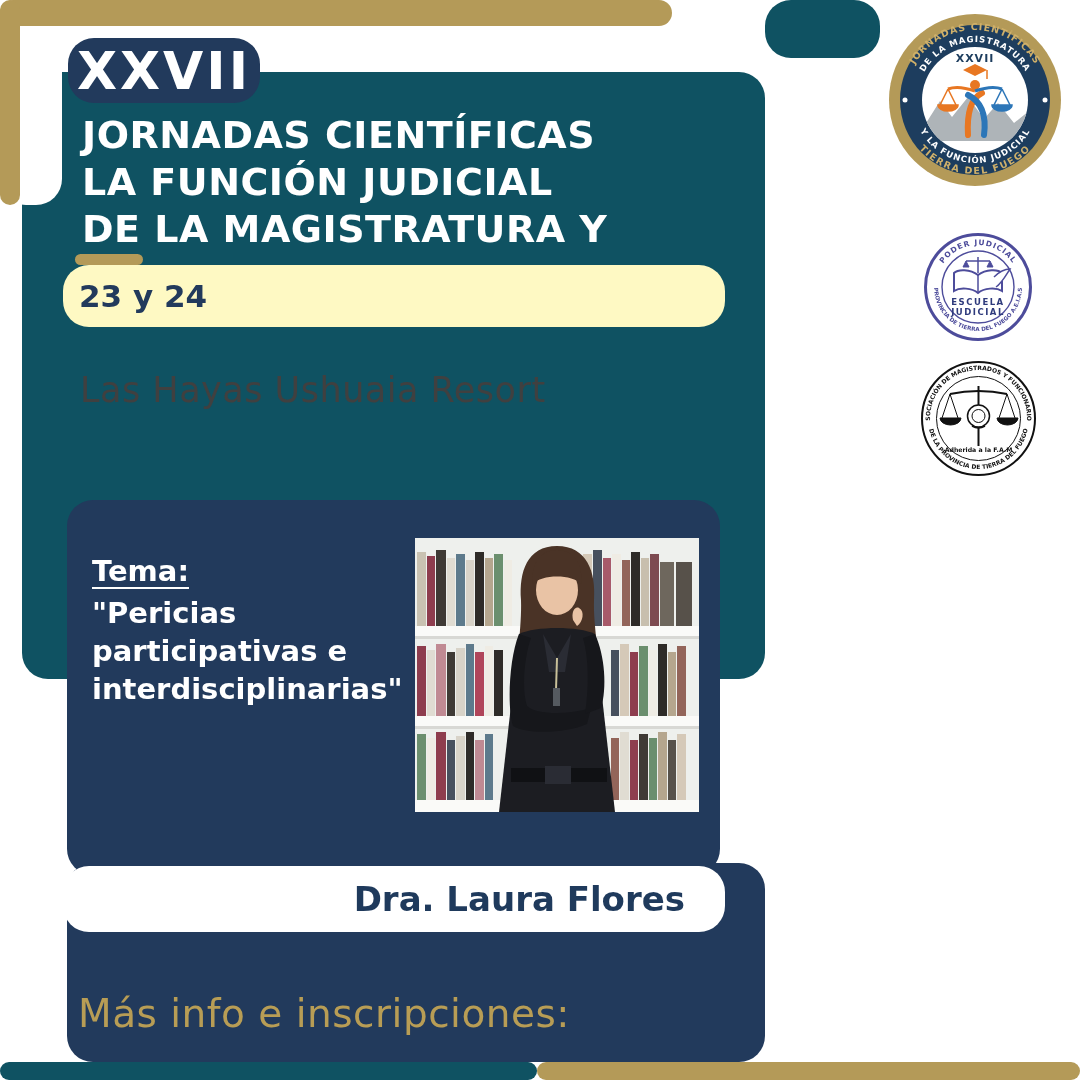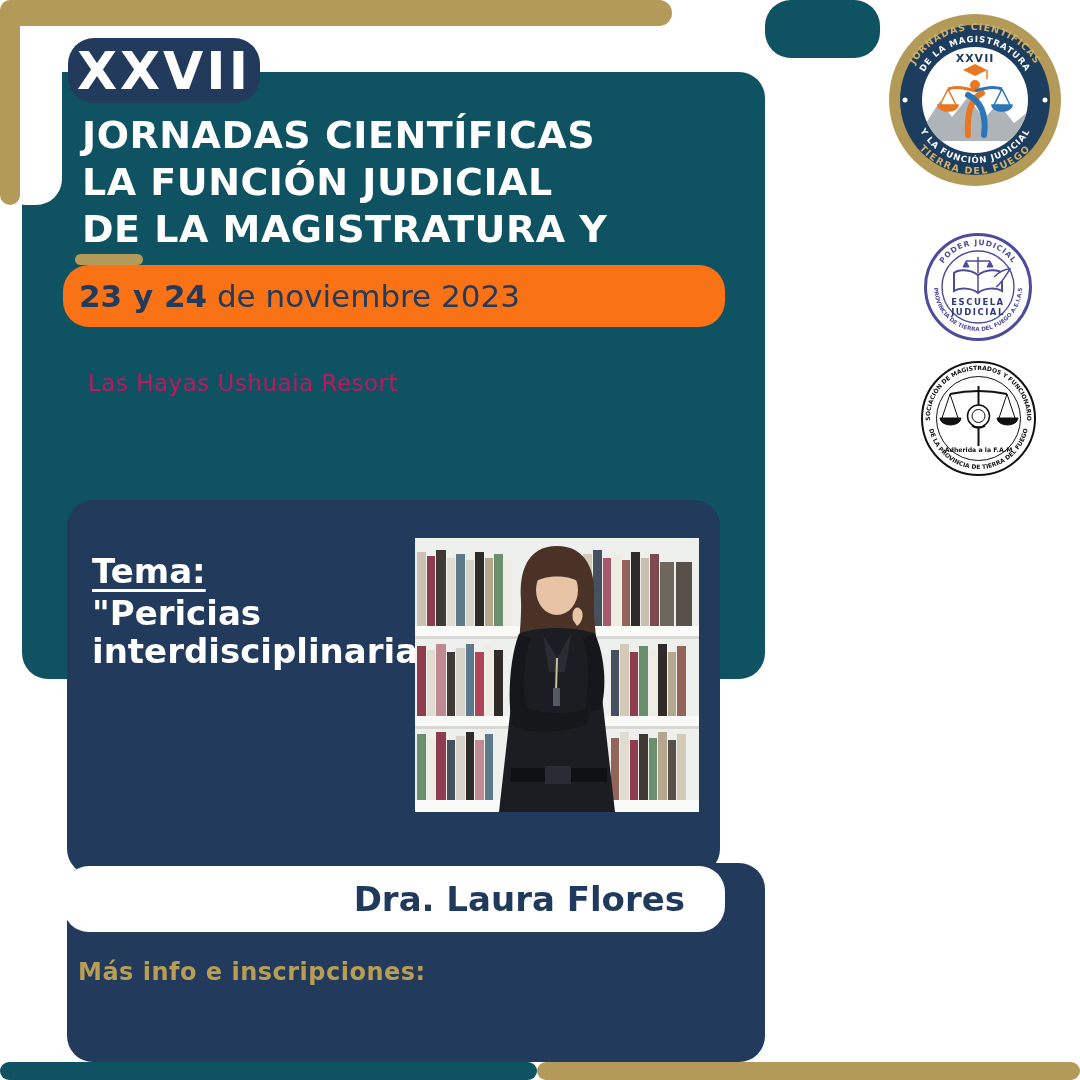--- a/index.html
+++ b/index.html
@@ -24,45 +24,45 @@
     left:68px;top:38px;width:192px;height:65px;background:#223a5c;z-index:7;
     display:flex;align-items:center;justify-content:center;
     color:#fff;font-size:52px;font-weight:bold;letter-spacing:3px;
   }
   .title-block{left:82px;top:112px;z-index:7;color:#fff;
     font-size:38px;font-weight:bold;line-height:47px;letter-spacing:0.5px;}
 
   
   .date-accent{left:75px;top:254px;width:68px;height:11px;background:#b49a58;z-index:8;}
   .date-bar{
-    left:63px;top:265px;width:662px;height:62px;background:#f97316;z-index:7;
+    left:63px;top:265px;width:662px;height:62px;background:#fef9c3;z-index:7;
     display:flex;align-items:center;padding-left:16px;box-sizing:border-box;
     color:#223a5c;font-size:31px;
   }
   .date-bold{font-weight:bold;}
   .date-rest{font-weight:normal;white-space:pre;}
-  .venue{left:88px;top:370px;z-index:7;color:#be185d;font-size:23px;font-weight:normal;letter-spacing:0.5px;}
+  .venue{left:80px;top:370px;z-index:7;color:#404040;font-size:35px;font-weight:normal;letter-spacing:0.5px;}
 
   
   .tema-box{left:67px;top:500px;width:653px;height:375px;background:#223a5c;z-index:2;}
-  .tema-text{left:92px;top:552px;z-index:4;color:#fff;font-size:34px;line-height:38px;font-weight:600;}
+  .tema-text{left:92px;top:552px;z-index:4;color:#fff;font-size:29px;line-height:38px;font-weight:600;}
   .tema-label{font-weight:bold;text-decoration:underline;text-underline-offset:6px;display:block;margin-bottom:4px;}
 
   .photo-frame{left:415px;top:538px;width:284px;height:274px;z-index:4;}
 
   
   .bottom-navy{left:67px;top:863px;width:698px;height:199px;background:#223a5c;z-index:2;}
   .name-bar{
     left:63px;top:866px;width:662px;height:66px;background:#ffffff;z-index:5;
     display:flex;align-items:center;justify-content:flex-end;
     padding-right:40px;box-sizing:border-box;
     color:#1f3a5c;font-size:34px;font-weight:bold;
   }
   .footer-text{left:78px;top:958px;z-index:5;}
-  .footer-info{color:#b89d55;font-size:24px;font-weight:700;letter-spacing:0.5px;}
+  .footer-info{color:#b89d55;font-size:39px;font-weight:400;letter-spacing:0.5px;margin-top:33px;}
   .footer-site{color:#ffffff;font-size:34px;font-weight:bold;letter-spacing:1px;margin-top:3px;}
 
   
   .badge1{left:888px;top:13px;width:174px;height:174px;z-index:7;}
   .badge2{left:924px;top:233px;width:108px;height:108px;z-index:7;}
   .badge3{left:920px;top:360px;width:117px;height:117px;z-index:7;}
   .fam-box{left:918px;top:869px;width:125px;height:211px;background:#b49a58;z-index:3;}
 </style>
 </head>
 <body>
@@ -82,28 +82,28 @@
   </div>
   <div class="abs title-block">
     <div>JORNADAS CIENTÍFICAS</div>
     <div>LA FUNCIÓN JUDICIAL</div>
     <div>DE LA MAGISTRATURA Y</div>
   </div>
 
   <div class="abs date-accent"></div>
   <div class="abs date-bar">
     <span class="date-bold">23 y 24</span>
-      <span class="date-rest"> de noviembre 2023</span>
   </div>
   <div class="abs venue">Las Hayas Ushuaia Resort</div>
 
   <div class="abs tema-box"></div>
   <div class="abs tema-text">
     <span class="tema-label">Tema:</span>
     <div>"Pericias</div>
+    <div>participativas e</div>
     <div>interdisciplinarias"</div>
   </div>
 
   <div class="abs photo-frame" title="Dra. Laura Flores frente a una biblioteca">
     <svg width="284" height="274" viewBox="0 0 284 274">
       <rect x="0" y="0" width="284" height="274" fill="#eef0ed"></rect>
 
       <g>
         <rect x="2" y="14" width="9" height="74" fill="#c9c2b2"></rect>
           <rect x="12" y="18" width="8" height="70" fill="#8e3d4e"></rect>

